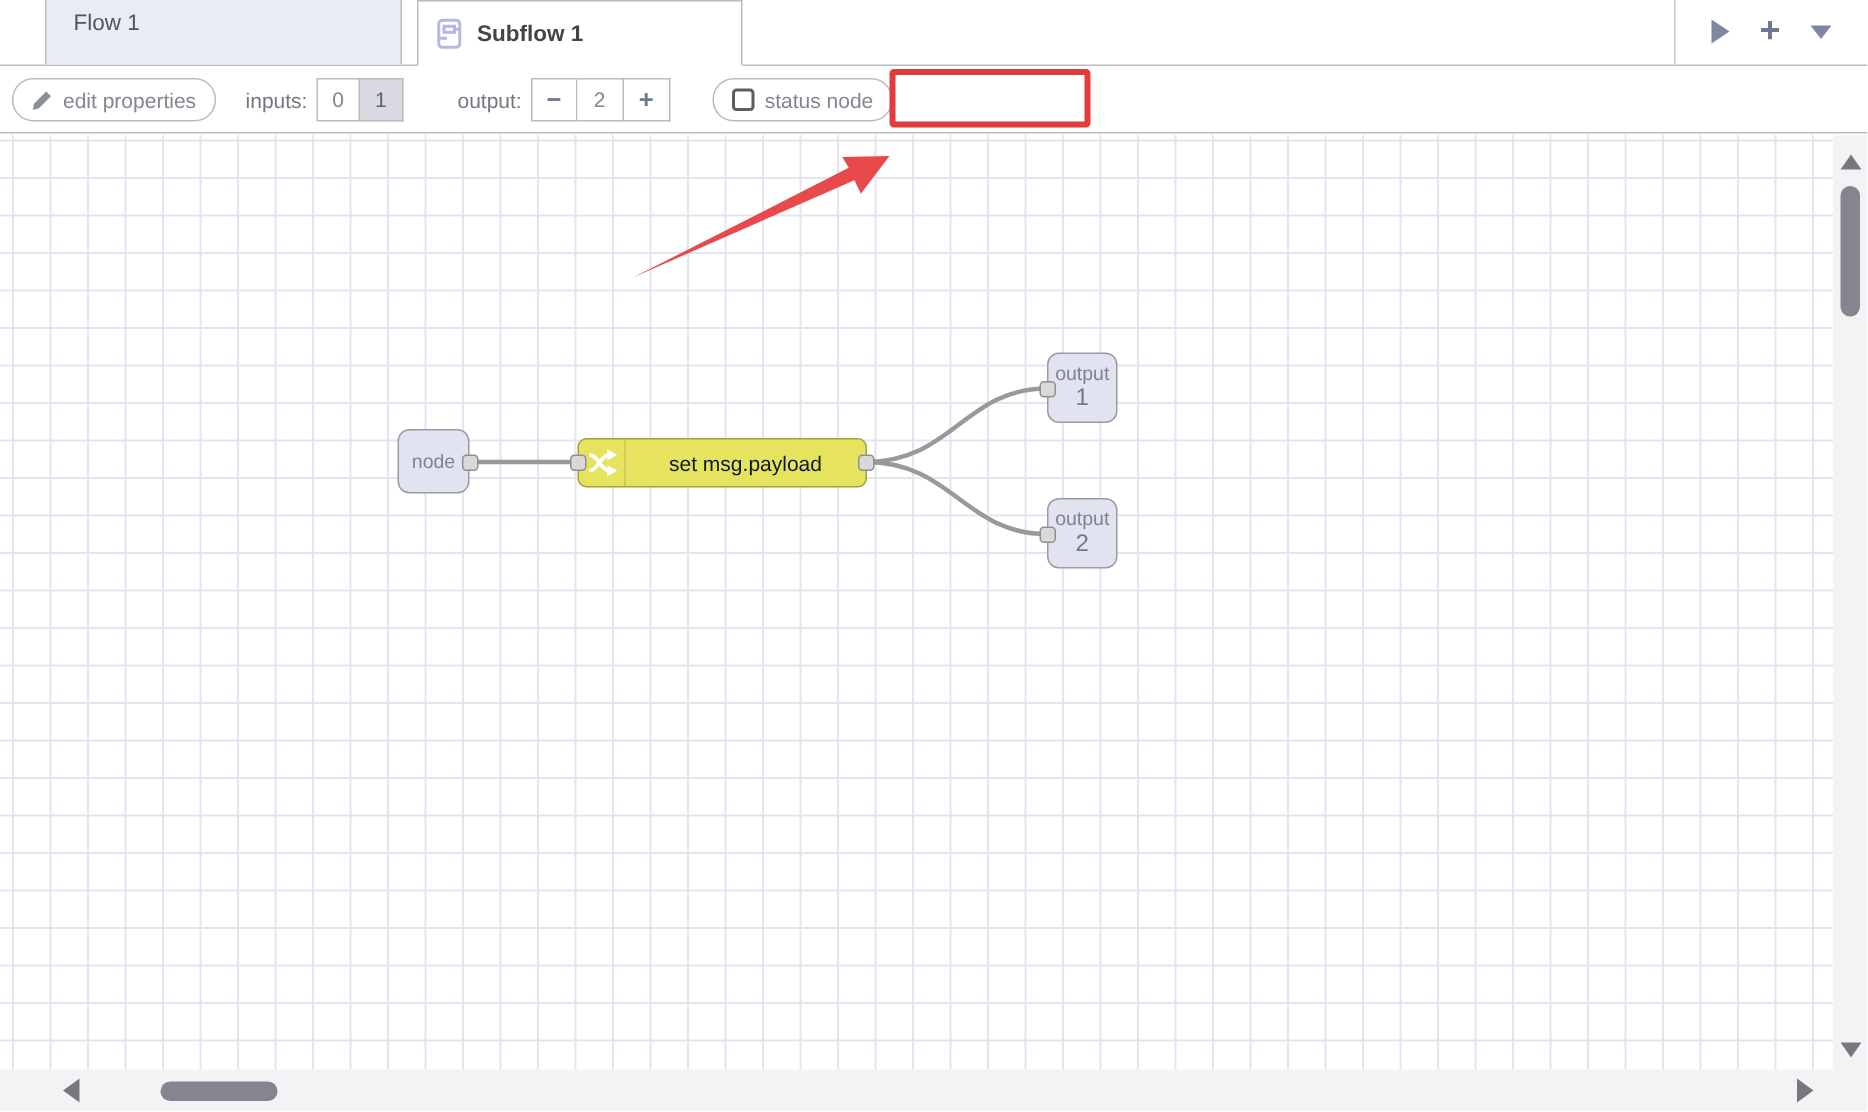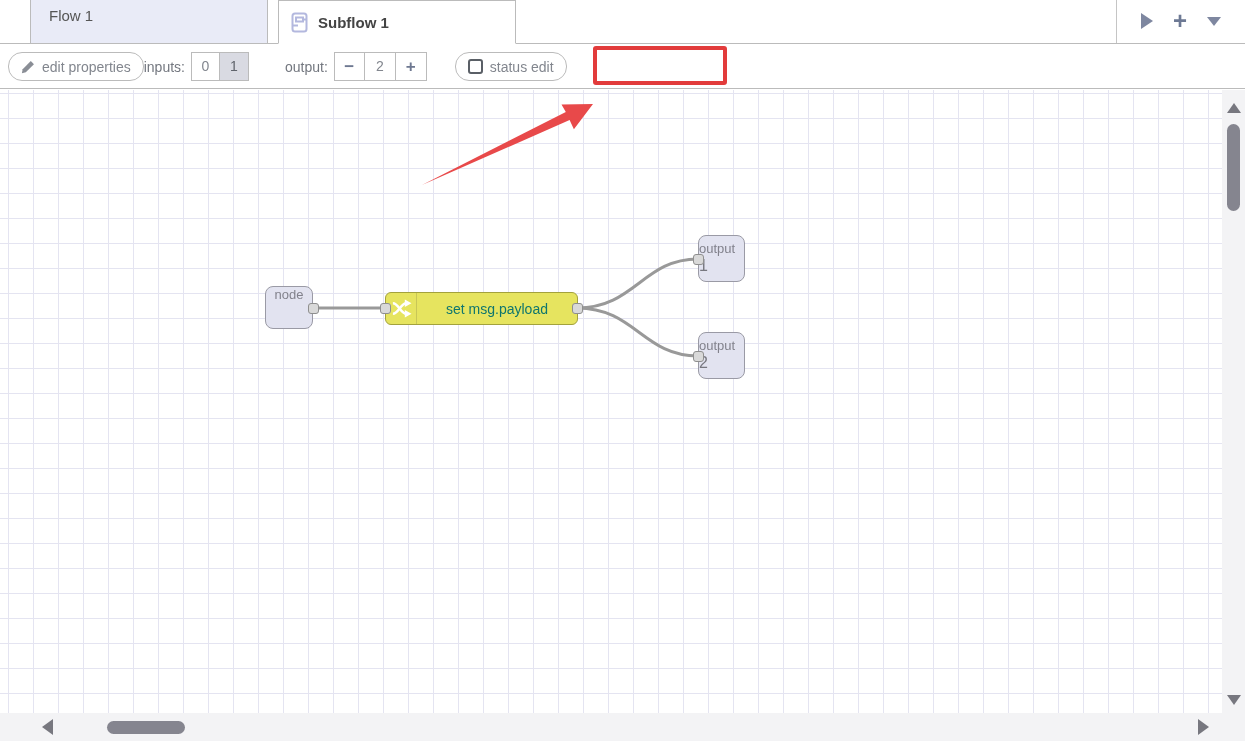--- a/index.html
+++ b/index.html
@@ -6,21 +6,21 @@
   html,body { width:1245px; height:741px; overflow:hidden; }
   body { font-family:"Liberation Sans", sans-serif; background:#fff; position:relative; }
 
   
   .tabbar { position:absolute; left:0; top:0; width:1245px; height:44px; background:#fff;
             border-bottom:1px solid #bbbbbb; display:flex; align-items:flex-end; }
   .tab { display:flex; align-items:center; cursor:pointer; }
   .tab-inactive { margin-left:30px; width:238px; height:56px; background:#e9ebf7;
                   border:1px solid #bbbbbb; border-bottom:none; padding-left:18px;
                   color:#555; font-size:15px; }
-  .tab-active { margin-left:10px; width:238px; height:44px; background:#fff;
+  .tab-active { margin-left:10px; width:217px; height:44px; background:#fff;
                 border:1px solid #bbbbbb; border-bottom:1px solid #fff; position:relative; top:1px;
                 padding-left:10px; color:#444; font-size:15px; font-weight:bold; }
   .tab-active .sficon { margin-right:8px; display:inline-flex; }
   .tabbar-right { margin-left:auto; height:44px; display:flex; align-items:center;
                   border-left:1px solid #c5c5c5; padding:0 14px; gap:0; }
   .tri-right { width:0; height:0; border-top:8px solid transparent; border-bottom:8px solid transparent;
                border-left:12px solid #7e87a0; margin:0 10px; cursor:pointer; }
   .plus-btn { color:#6d7994; font-size:24px; font-weight:bold; line-height:24px; margin:0 10px;
               cursor:pointer; }
   .tri-down { width:0; height:0; border-left:7px solid transparent; border-right:7px solid transparent;
@@ -52,33 +52,33 @@
             background-image:
               linear-gradient(to right, #e4e4f1 1px, transparent 1px),
               linear-gradient(to bottom, #e4e4f1 1px, transparent 1px);
             background-size:25px 25px; background-position:8px 3px; overflow:hidden; }
   .wires { position:absolute; left:0; top:0; }
 
   .node { position:absolute; border-radius:8px; }
   .node-port { position:absolute; width:11px; height:11px; background:#d9d9d9;
                border:1px solid #8f8f8f; border-radius:3px; z-index:5; cursor:crosshair; }
   .pnode { background:#e2e3f0; border:1px solid #9a9aa5; color:#82828c;
-           display:flex; justify-content:center; cursor:move; }
+           display:flex; align-items:center; justify-content:center; cursor:move; }
   .pnode .l1 { font-size:13px; }
   .pnode-out { flex-direction:column; line-height:1.15; }
   .pnode-out .l1 { font-size:13px; }
   .pnode-out .l2 { font-size:16px; color:#77777f; }
 
   .change-node { left:385px; top:202px; width:193px; height:33px; background:#e6e45f;
                  border:1px solid #a3a23c; border-radius:6px; display:flex; align-items:stretch;
                  cursor:move; }
   .change-icon { width:31px; display:flex; align-items:center; justify-content:center;
                  border-right:1px solid #c9c757; }
   .change-label { flex:1; display:flex; align-items:center; justify-content:center;
-                  color:#0f766e; font-size:14px; }
+                  color:#0f172a; font-size:14px; }
 
   
   .vscroll { position:absolute; left:1222px; top:90px; width:23px; height:623px; background:#f3f3f5; }
   .vscroll .arrow-up { position:absolute; left:5px; top:13px; width:0; height:0;
       border-left:7px solid transparent; border-right:7px solid transparent;
       border-bottom:10px solid #77777f; cursor:pointer; }
   .vscroll .thumb { position:absolute; left:5px; top:34px; width:13px; height:87px;
       background:#85858f; border-radius:7px; cursor:grab; }
   .vscroll .arrow-down { position:absolute; left:5px; top:605px; width:0; height:0;
       border-left:7px solid transparent; border-right:7px solid transparent;
@@ -119,36 +119,36 @@
 </div>
 
 <div class="toolbar">
   <button class="tb-btn" style="margin-left:8px;">
     <svg width="14" height="14" viewBox="0 0 16 16">
       <path d="M11.2 1.2 L14.8 4.8 L5.5 14.1 L1 15 L1.9 10.5 Z" fill="#8a8e96"></path>
     </svg>
     <span>edit properties</span>
   </button>
 
-  <span class="tb-label" style="">inputs:</span>
+  <span class="tb-label" style="margin-left:20px;">inputs:</span>
   <div class="seg-group" style="margin-left:6px;">
     <button class="seg">0</button>
     <button class="seg selected">1</button>
   </div>
 
   <span class="tb-label" style="margin-left:36px;">output:</span>
   <div class="seg-group" style="margin-left:6px;">
     <button class="seg seg-op">−</button>
     <div class="seg" style="width:31px;">2</div>
     <button class="seg seg-op">+</button>
   </div>
 
   <button class="tb-btn" style="margin-left:28px;">
     <span class="checkbox"></span>
-    <span>status edit</span>
+    <span>status node</span>
   </button>
 
 </div>
 
 <div class="red-box"></div>
 
 <div class="canvas">
 
   <svg class="wires" width="1222" height="623">
 

